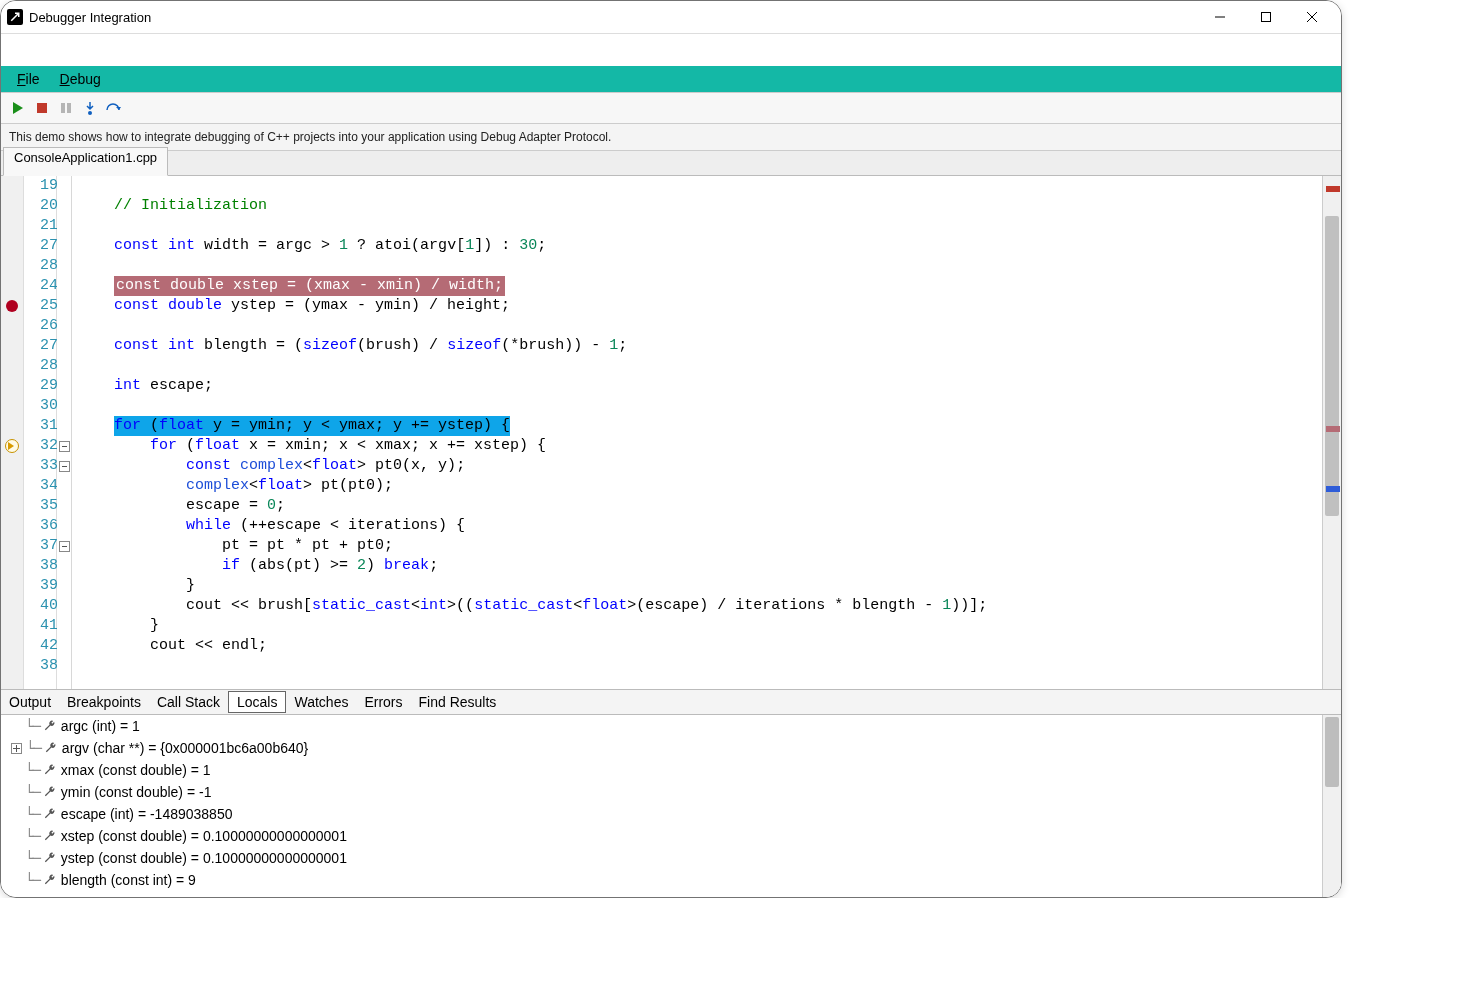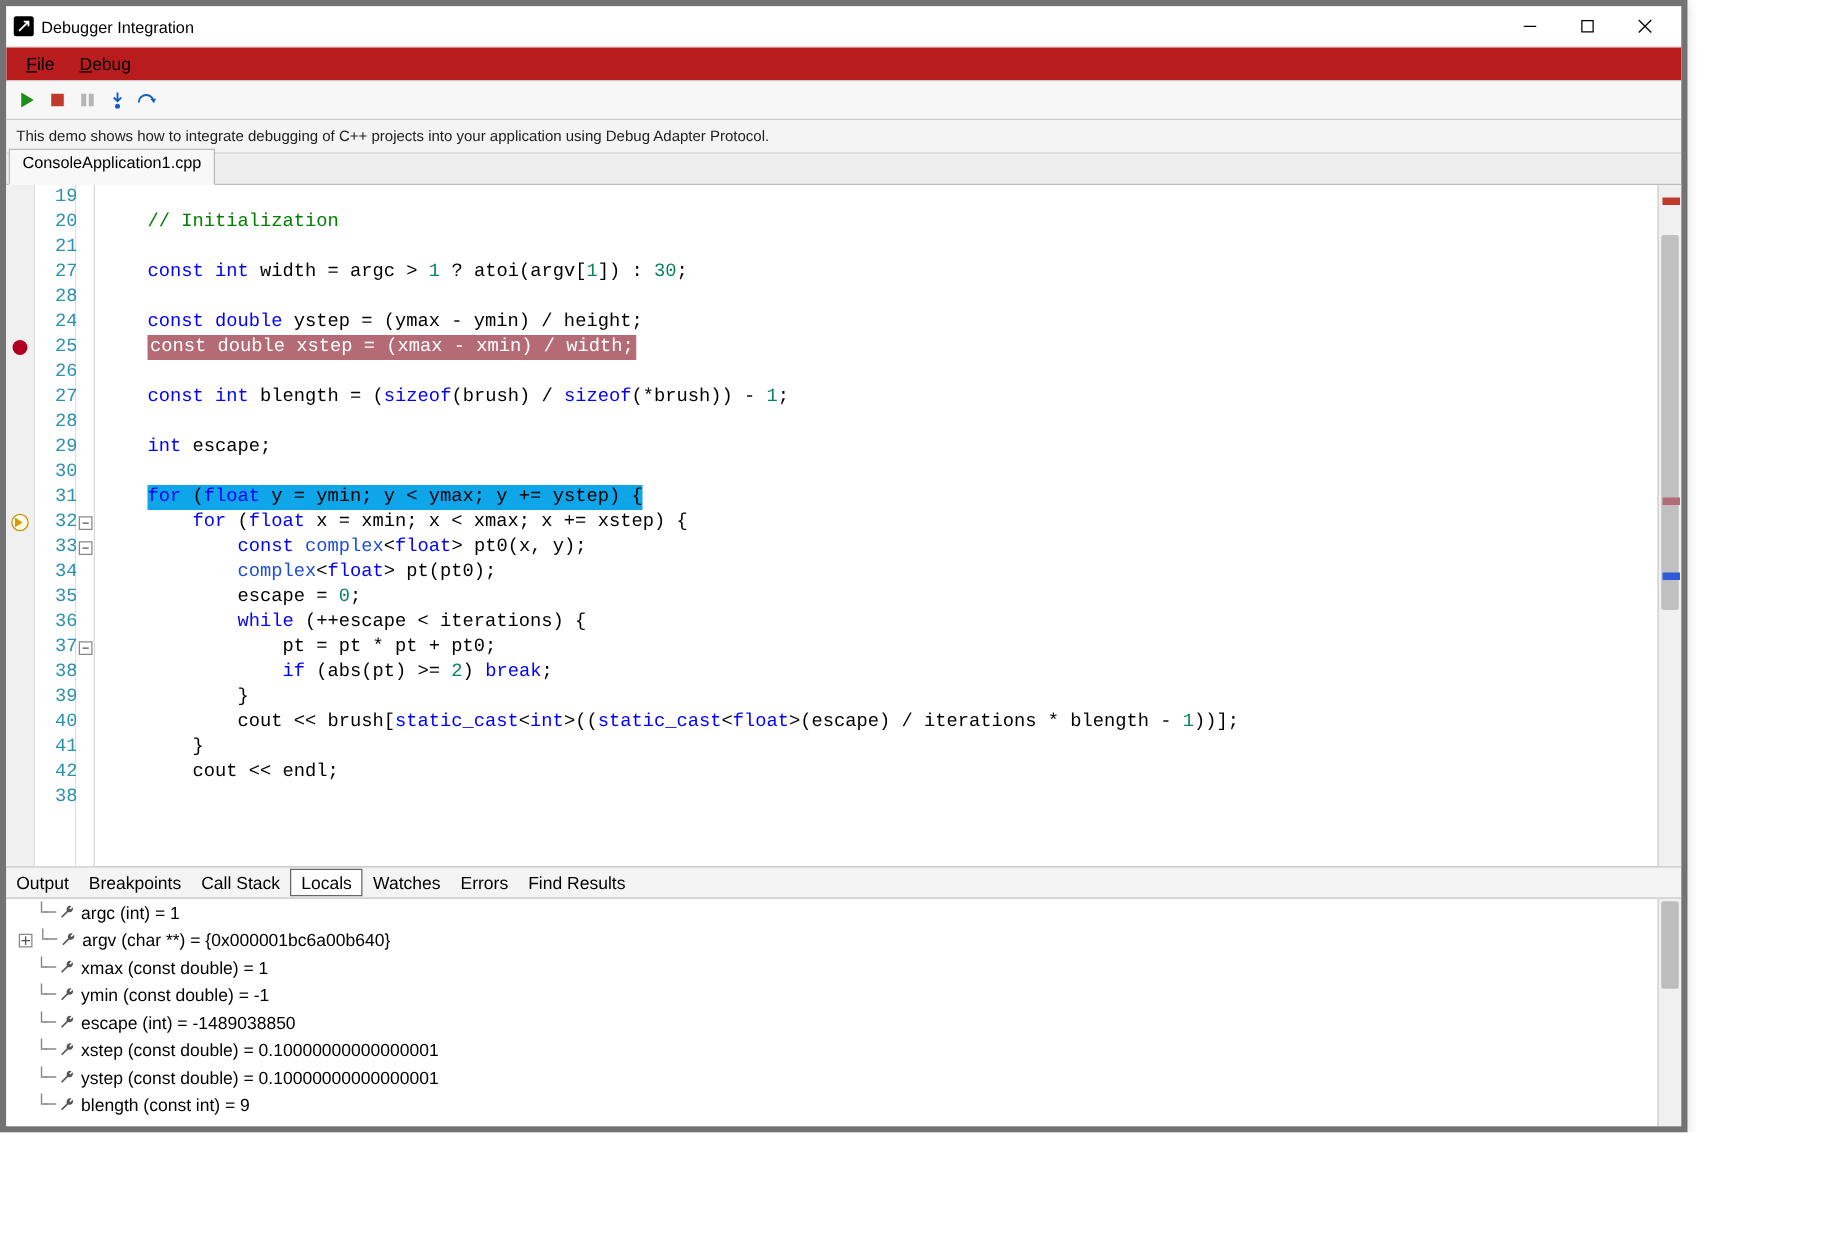--- a/index.html
+++ b/index.html
@@ -1,23 +1,23 @@
 <!DOCTYPE html>
 <html><head>
 <meta charset="utf-8">
 <style>
   html,body{margin:0;padding:0;font-family:"Segoe UI",Tahoma,sans-serif;font-size:14px;color:#000;background:#fff;}
-  .app-frame{position:relative;width:1340px;height:896px;margin:0;border:5px solid #737373;border-radius:0;box-shadow:0 2px 8px rgba(0,0,0,0.15);background:#fff;display:flex;flex-direction:column;overflow:hidden;}
+  .app-frame{position:relative;width:1340px;height:896px;margin:0;border:1px solid #737373;border-radius:16px;box-shadow:0 2px 8px rgba(0,0,0,0.15);background:#fff;display:flex;flex-direction:column;overflow:hidden;}
   .titlebar{height:32px;display:flex;align-items:center;padding:0 6px;background:#fff;border-bottom:1px solid #ddd;}
   .titlebar .icon{width:16px;height:16px;margin-right:6px;background:#000;border-radius:2px;display:flex;align-items:center;justify-content:center;}
   .titlebar .icon svg{width:12px;height:12px;}
   .titlebar .title{flex:1;font-size:13px;}
   .winbtns{display:flex;gap:0;}
   .winbtn{width:46px;height:32px;display:flex;align-items:center;justify-content:center;cursor:default;}
-  .menubar{height:26px;display:flex;align-items:center;padding:0 6px;background:#b91c1c;border-bottom:1px solid #ccc;font-size:14px;}
+  .menubar{height:26px;display:flex;align-items:center;padding:0 6px;background:#14b8a6;border-bottom:1px solid #ccc;font-size:14px;margin-top:32px;}
   .menuitem{padding:2px 10px;cursor:default;}
   .menuitem .ul{text-decoration:underline;}
   .toolbar{height:26px;display:flex;align-items:center;gap:6px;padding:2px 8px;background:#f7f7f7;border-bottom:1px solid #ccc;}
   .tbtn{width:18px;height:18px;display:flex;align-items:center;justify-content:center;cursor:default;}
   .infobar{padding:6px 8px;background:#f4f4f4;border-bottom:1px solid #ccc;font-size:12px;color:#222;}
   .filetab-row{height:24px;display:flex;align-items:flex-end;background:#eee;border-bottom:1px solid #bbb;}
   .filetab{height:23px;padding:2px 10px;background:#f8f8f8;border:1px solid #bbb;border-bottom:1px solid #f8f8f8;margin-left:2px;margin-bottom:-1px;font-size:13px;}
   .editor{flex:1;display:flex;position:relative;min-height:0;background:#fff;font-family:Consolas,"Courier New",monospace;font-size:15px;border-bottom:1px solid #bbb;}
   .bp-gutter{width:22px;background:#f0f0f0;border-right:1px solid #ddd;}
   .ln-gutter{width:28px;background:#fff;border-right:1px solid #ddd;text-align:right;color:#2b91af;padding-right:4px;}
@@ -225,22 +225,22 @@
         <div class="fold-cell"></div>
         <div class="fold-cell"></div>
         <div class="fold-cell"></div>
       </div>
     <div class="code-area" id="code-area">
         <div class="line code-line"></div>
         <div class="line code-line">    <span class="cm">// Initialization</span></div>
         <div class="line code-line"></div>
         <div class="line code-line">    <span class="kw">const</span> <span class="ty">int</span> width = argc &gt; <span class="nu">1</span> ? atoi(argv[<span class="nu">1</span>]) : <span class="nu">30</span>;</div>
         <div class="line code-line"></div>
+        <div class="line code-line">    <span class="sel-breakpoint"><span style="color:#fff">const double</span> xstep = (xmax - xmin) / width;</span></div>
         <div class="line code-line">    <span class="kw">const</span> <span class="ty">double</span> ystep = (ymax - ymin) / height;</div>
-        <div class="line code-line">    <span class="sel-breakpoint"><span style="color:#fff">const double</span> xstep = (xmax - xmin) / width;</span></div>
         <div class="line code-line"></div>
         <div class="line code-line">    <span class="kw">const</span> <span class="ty">int</span> blength = (<span class="kw">sizeof</span>(brush) / <span class="kw">sizeof</span>(*brush)) - <span class="nu">1</span>;</div>
         <div class="line code-line"></div>
         <div class="line code-line">    <span class="ty">int</span> escape;</div>
         <div class="line code-line"></div>
         <div class="line code-line">    <span class="current-line"><span class="kw">for</span> (<span class="ty">float</span> y = ymin; y &lt; ymax; y += ystep) {</span></div>
         <div class="line code-line">        <span class="kw">for</span> (<span class="ty">float</span> x = xmin; x &lt; xmax; x += xstep) {</div>
         <div class="line code-line">            <span class="kw">const</span> <span class="fn">complex</span>&lt;<span class="ty">float</span>&gt; pt0(x, y);</div>
         <div class="line code-line">            <span class="fn">complex</span>&lt;<span class="ty">float</span>&gt; pt(pt0);</div>
         <div class="line code-line">            escape = <span class="nu">0</span>;</div>

